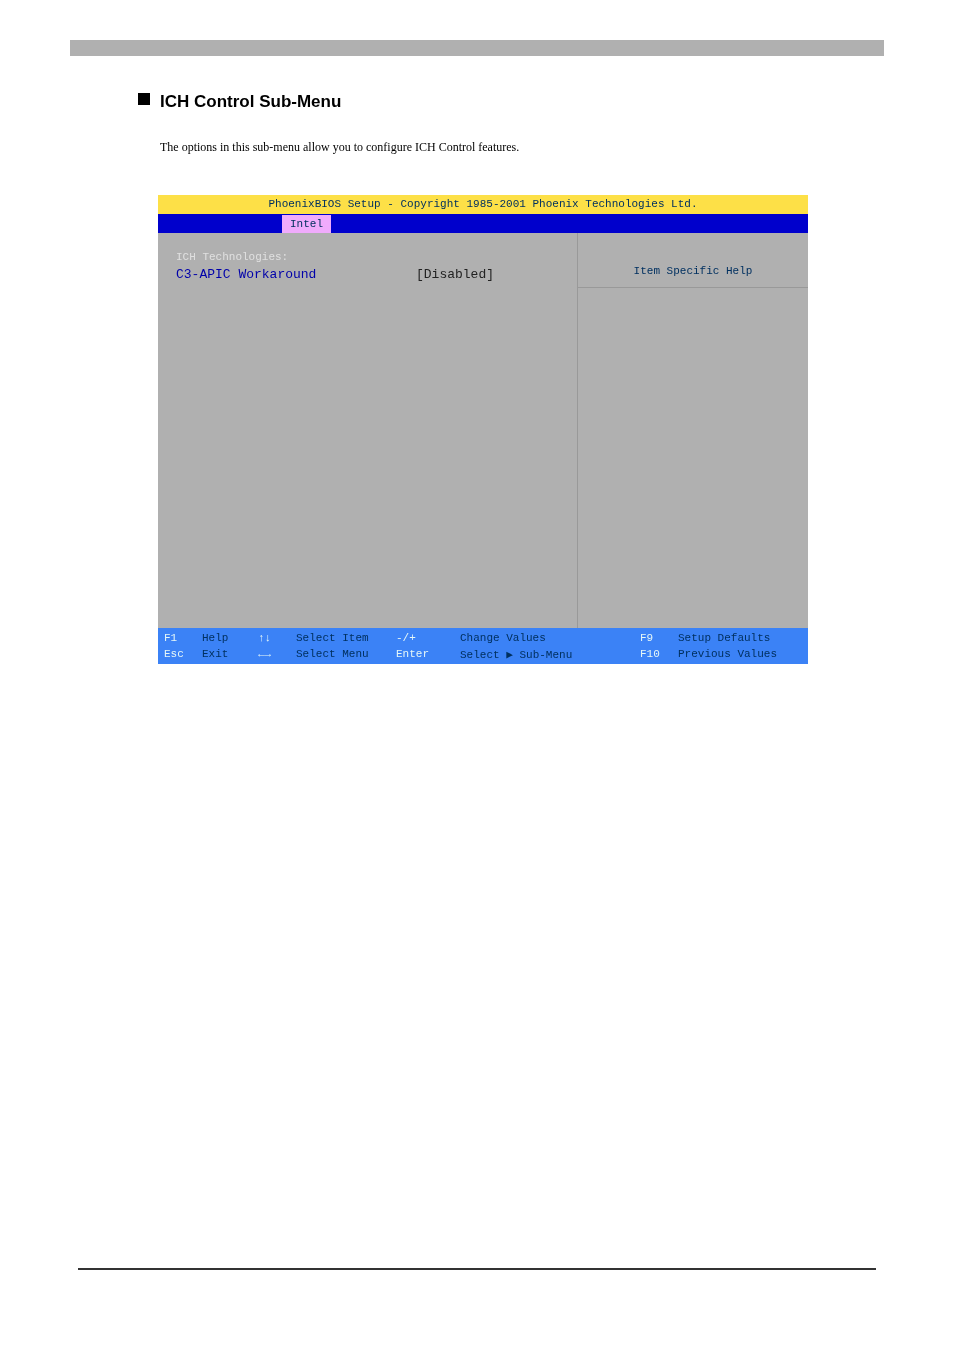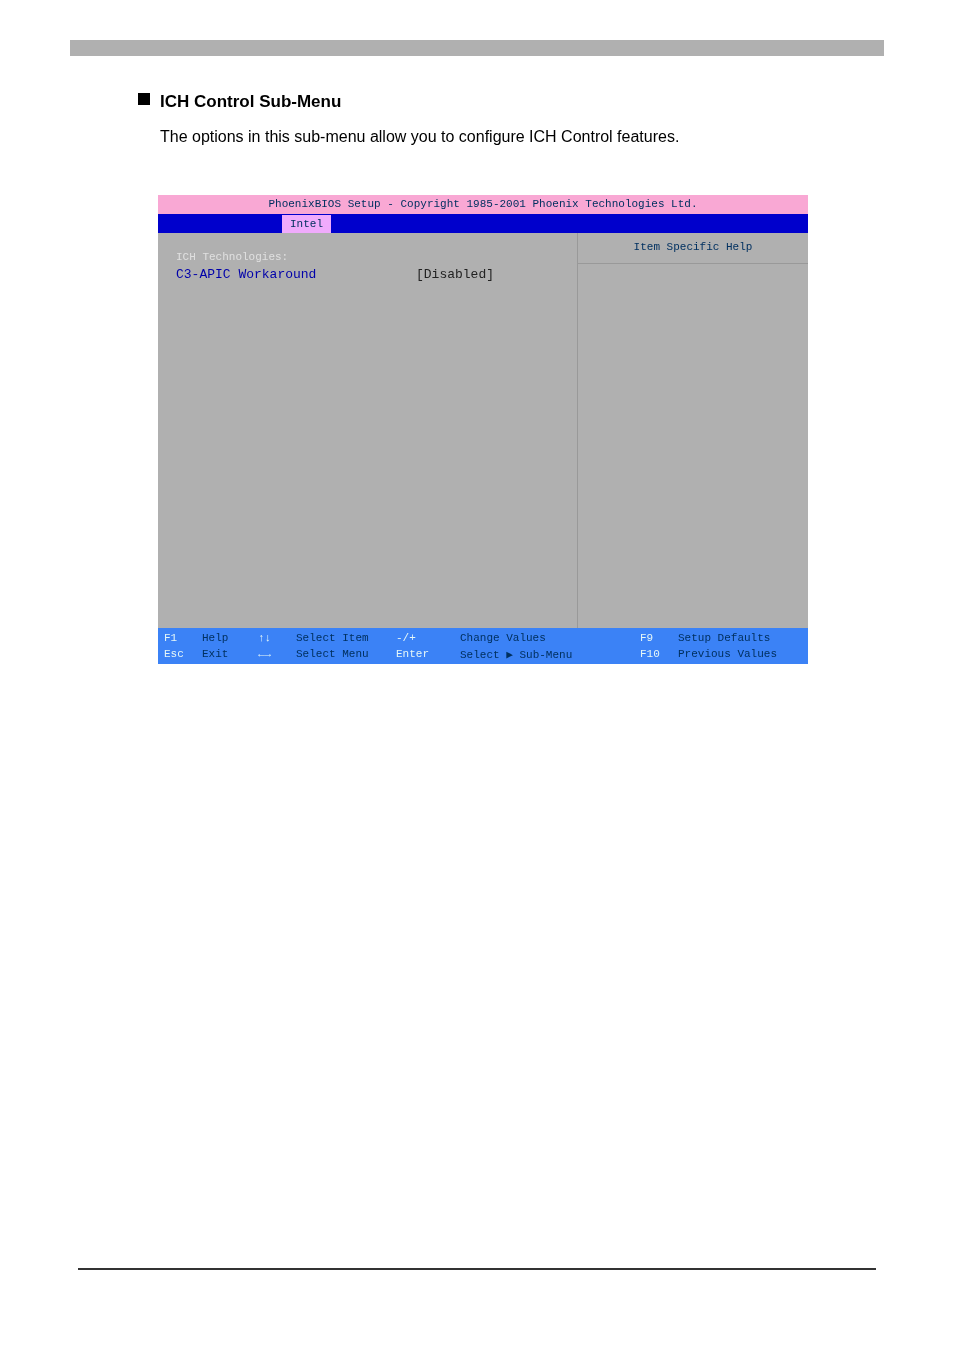--- a/index.html
+++ b/index.html
@@ -33,37 +33,37 @@
     .section-title {
       position: absolute;
       top: 92px;
       left: 160px;
       font-family: Arial, sans-serif;
       font-size: 17px;
       font-weight: bold;
     }
     .section-desc {
       position: absolute;
-      top: 128px;
+      top: 140px;
       left: 160px;
-      font-family: Liberation Sans, sans-serif;
-      font-size: 16px;
+      font-family: Liberation Serif, serif;
+      font-size: 12px;
     }
     .bios-box {
       position: absolute;
       top: 195px;
       left: 158px;
       width: 650px;
       height: 468px;
       font-family: 'Courier New', monospace;
       font-size: 11px;
     }
     .bios-title-bar {
       height: 19px;
-      background: #f9a8d4;
+      background: #fde047;
       text-align: center;
       line-height: 19px;
       color: #003060;
       font-size: 11px;
     }
     .bios-menu-bar {
       height: 19px;
       background: #0000cc;
       display: flex;
       align-items: center;
@@ -98,20 +98,21 @@
     }
     .item-label {
       width: 240px;
     }
     .item-value {
       color: #222;
     }
     .bios-right {
       flex: 1;
       position: relative;
+      margin-top: 24px;
     }
     .help-title {
       text-align: center;
       color: #003060;
       padding-top: 8px;
       font-size: 11px;
     }
     .help-divider {
       margin-top: 10px;
       height: 1px;

